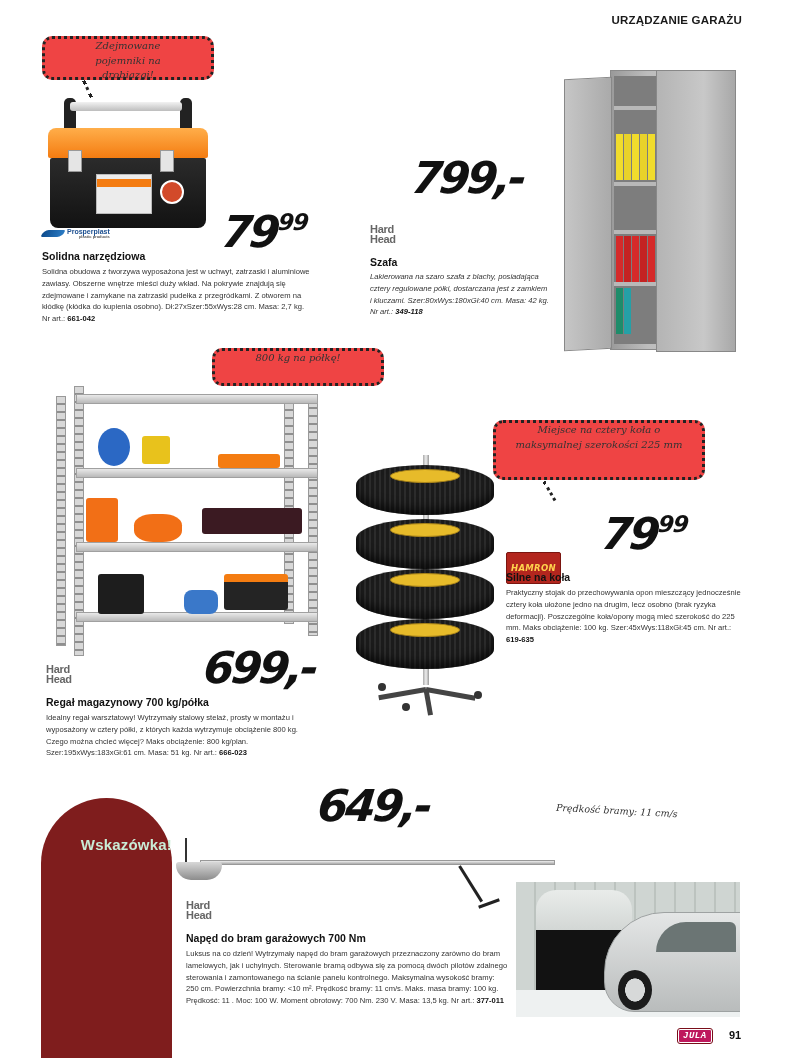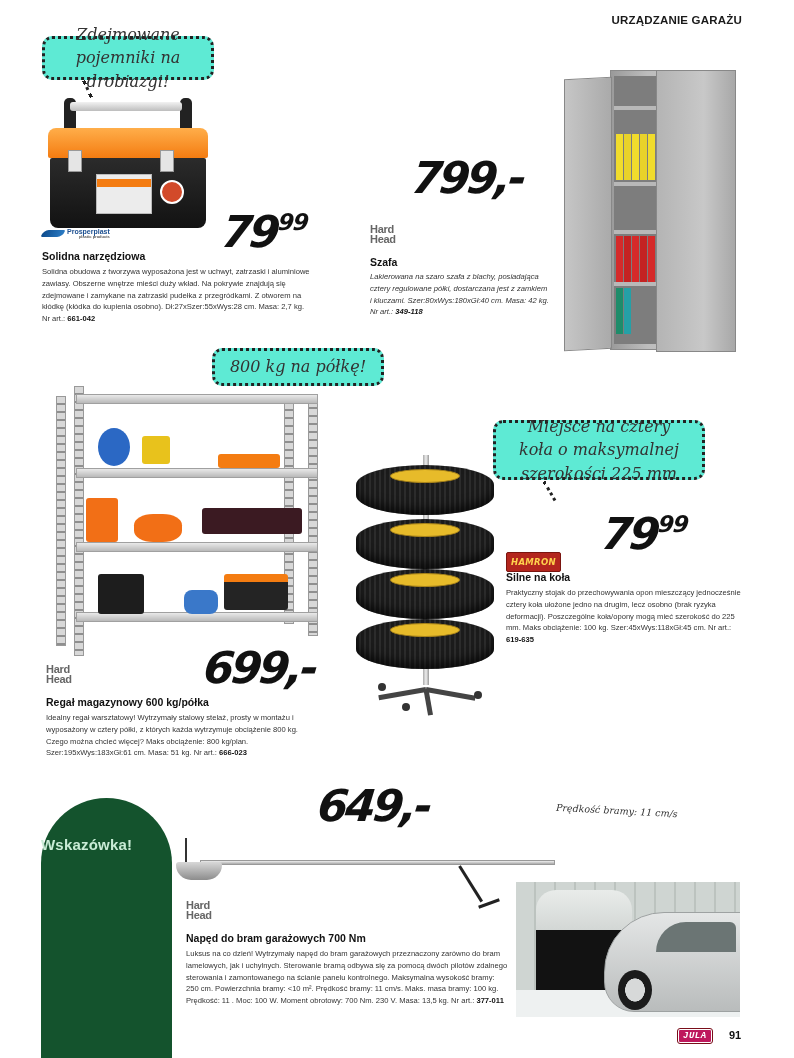--- a/index.html
+++ b/index.html
@@ -8,23 +8,23 @@
 
   .abs { position: absolute; }
 
   .section-title {
     right: 52px; top: 14px; font-size: 11.5px; font-weight: bold; letter-spacing: 0.2px; color: #1a1a1a; margin-left: 48px;
   }
 
   
   .bubble {
     position: absolute; border: 3px dotted #222; border-radius: 10px;
-    font-family: "DejaVu Serif", serif; font-style: italic; font-size: 16px; color: #333;
-    text-align: center; display: flex; align-items: center; justify-content: center; line-height: 1.45;
-    background: #5eead4;
+    font-family: "DejaVu Serif", serif; font-style: italic; font-size: 10px; color: #333;
+    text-align: center; display: flex; align-items: flex-start; justify-content: center; line-height: 1.45;
+    background: #ef4444;
   }
   .bubble-tail { position: absolute; width: 3px; border-left: 3px dotted #222; }
 
   
   .price { position: absolute; font-family: "DejaVu Sans", sans-serif; font-weight: bold; font-style: italic;
     color: #111; letter-spacing: -3px; line-height: 1; transform: skewX(-6deg); }
   .price .cents { font-size: 0.52em; vertical-align: top; position: relative; top: 0.05em; letter-spacing: -1px; }
 
   
   .prod-title { position: absolute; font-size: 10.5px; font-weight: bold; color: #111; }
@@ -32,21 +32,21 @@
   .prod-desc b { color: #111; }
 
   
   .hardhead { position: absolute; font-family: Liberation Sans, sans-serif; font-weight: bold;
     font-size: 11px; line-height: 0.95; color: #666; letter-spacing: -0.3px; }
   .prosperplast { position: absolute; display: flex; align-items: center; gap: 3px; }
   .prosperplast .swoosh { width: 22px; height: 7px; background: linear-gradient(90deg,#0d4b8c,#2b7bc4); border-radius: 8px 2px 8px 2px; transform: skewX(-20deg); }
   .prosperplast .pp-text { font-size: 7px; color: #1c4f90; font-weight: bold; line-height: 1; }
   .prosperplast .pp-sub { font-size: 4px; color: #555; display: block; text-align: right; }
   .hamron { position: absolute; background: #b3261e; color: #ffd34d; font-family: "DejaVu Sans", sans-serif;
-    font-weight: bold; font-style: italic; font-size: 8.5px; padding: 4px 4px; letter-spacing: 0.3px;
+    font-weight: bold; font-style: italic; font-size: 8.5px; padding: 10px 4px; letter-spacing: 0.3px;
     border: 1px solid #7a1510; border-radius: 2px; }
 
   
   .toolbox { position: absolute; left: 48px; top: 98px; width: 160px; height: 132px; }
   .tb-handle-bar { position: absolute; left: 22px; top: 4px; width: 112px; height: 9px; background: linear-gradient(#f2f2f2,#bdbdbd); border-radius: 3px; }
   .tb-handle-l, .tb-handle-r { position: absolute; top: 0; width: 12px; height: 34px; background: #222; border-radius: 5px 5px 0 0; }
   .tb-handle-l { left: 16px; } .tb-handle-r { left: 132px; }
   .tb-lid { position: absolute; left: 0; top: 30px; width: 160px; height: 30px; background: linear-gradient(#ffae4a,#f47c11); border-radius: 8px 8px 2px 2px; }
   .tb-body { position: absolute; left: 2px; top: 60px; width: 156px; height: 70px; background: linear-gradient(#2b2b2b,#121212); border-radius: 2px 2px 8px 8px; }
   .tb-latch { position: absolute; top: 52px; width: 14px; height: 22px; background: #e5e5e5; border: 1px solid #999; }
@@ -72,22 +72,22 @@
 
   
   .tires { position: absolute; left: 356px; top: 455px; width: 140px; height: 265px; }
   .tire { position: absolute; left: 0; width: 138px; height: 50px; border-radius: 50%/40%; background: repeating-linear-gradient(90deg,#1b1b1b 0 3px,#2c2c2c 3px 5px); box-shadow: inset 0 -6px 10px rgba(0,0,0,.6); }
   .rim { position: absolute; left: 34px; top: 4px; width: 70px; height: 14px; border-radius: 50%; background: #e7bb2a; border: 1px solid #a7821a; }
   .pole { position: absolute; left: 67px; top: 0; width: 6px; height: 230px; background: linear-gradient(90deg,#aaa,#eee,#999); }
   .base-leg { position: absolute; height: 5px; background: #444; transform-origin: left center; }
   .caster { position: absolute; width: 8px; height: 8px; border-radius: 50%; background: #333; }
 
   
-  .tip { position: absolute; left: 41px; top: 798px; width: 131px; height: 260px; background: #14532d;
-    border-radius: 66px 66px 0 0; color: #fff; text-align: left; padding-top: 38px; }
+  .tip { position: absolute; left: 41px; top: 798px; width: 131px; height: 260px; background: #7f1d1d;
+    border-radius: 66px 66px 0 0; color: #fff; text-align: right; padding-top: 38px; }
   .tip-title { font-size: 15px; font-weight: bold; color: #c9ecd6; letter-spacing: 0.2px; }
   .tip-text { font-size: 10.2px; line-height: 1.84; margin-top: 2px; padding: 0 6px; }
 
   
   .rail { position: absolute; left: 200px; top: 860px; width: 355px; height: 5px; background: linear-gradient(#eee,#a9a9a9); border: 1px solid #999; }
   .motor { position: absolute; left: 176px; top: 862px; width: 46px; height: 18px; background: linear-gradient(#d8d8d8,#8c8c8c); border-radius: 4px 4px 20px 20px; }
   .hanger { position: absolute; left: 185px; top: 838px; width: 2px; height: 26px; background: #333; }
   .arm { position: absolute; left: 458px; top: 866px; width: 3px; height: 42px; background: #222; transform: rotate(-32deg); transform-origin: top; }
   .arm2 { position: absolute; left: 478px; top: 902px; width: 22px; height: 3px; background: #222; transform: rotate(-20deg); }
 
@@ -208,21 +208,21 @@
   <div class="rack-item" style="left:132px; top:204px; width:34px; height:24px; background:#3a78c9; border-radius:8px;"></div>
   <div class="rack-item" style="left:172px; top:188px; width:64px; height:36px; background:#242424; border-top:8px solid #f47c11;"></div>
 </div>
 
 <div class="price" style="left:204px; top:646px; font-size:44px;">699,-</div>
 
 <div class="hardhead" style="left:46px; top:664px;">
   <div>Hard</div>
   <div>Head</div>
 </div>
-<div class="prod-title" style="left:46px; top:696px;">Regał magazynowy 600 kg/półka</div>
+<div class="prod-title" style="left:46px; top:696px;">Regał magazynowy 700 kg/półka</div>
 <div class="prod-desc" style="left:46px; top:712px; width:270px;">
   <span>Idealny regał warsztatowy! Wytrzymały stalowy stelaż, prosty w montażu i wyposażony w cztery półki, z których każda wytrzymuje obciążenie 800 kg. Czego można chcieć więcej? Maks obciążenie: 800 kg/plan. Szer:195xWys:183xGł:61 cm. Masa: 51 kg. Nr art.:</span>
   <b>666-023</b>
 </div>
 
 <div class="bubble" style="left:493px; top:420px; width:212px; height:60px; padding:0 18px;">
   <span>Miejsce na cztery koła o maksymalnej szerokości 225 mm</span>
 </div>
 <div class="bubble-tail" style="left:548px; top:480px; height:22px; transform:rotate(-30deg);"></div>
 

